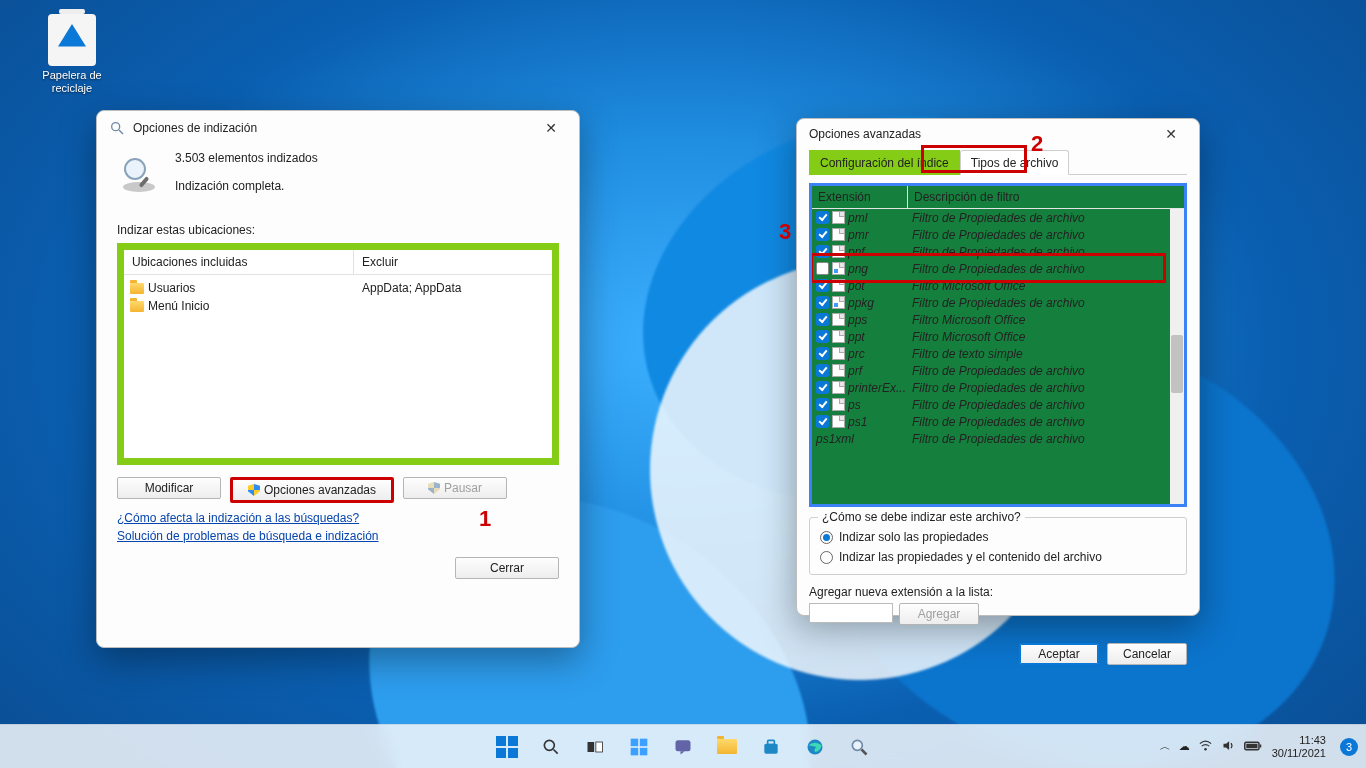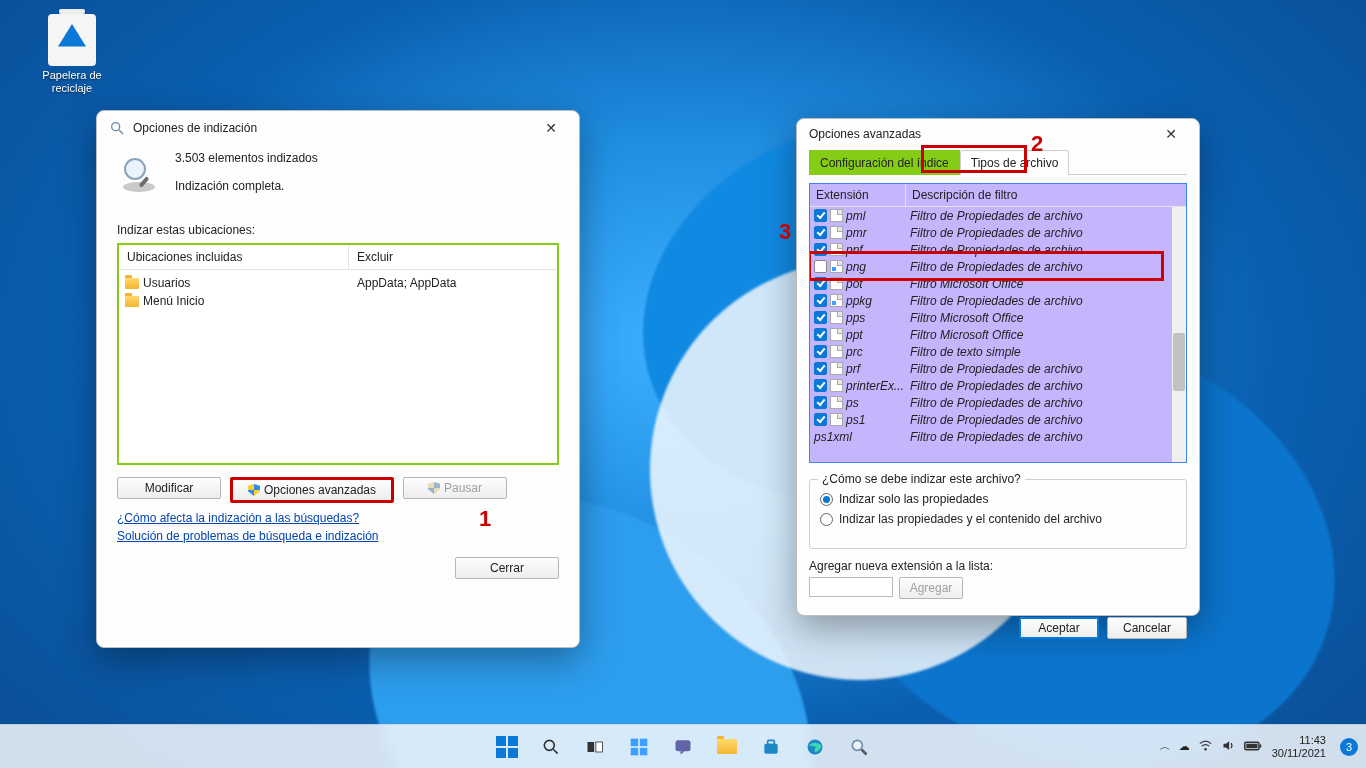--- a/index.html
+++ b/index.html
@@ -27,21 +27,21 @@
 .titlebar .spacer { flex:1; }
 .titlebar .close { width:40px; height:30px; display:flex; align-items:center; justify-content:center; font-size:14px; color:#333; border-radius:4px; cursor:pointer; }
 
 
 .idxwin { left:96px; top:110px; width:484px; height:538px; }
 .idxbody { padding:6px 20px 14px; font-size:12px; color:#222; display:flex; flex-direction:column; flex:1; }
 .idx-status { display:flex; gap:14px; align-items:flex-start; margin-bottom:28px; }
 .idx-status .glass { width:44px; height:44px; position:relative; }
 .idx-status .glass svg { width:44px; height:44px; }
 .idx-lbl { font-size:12px; margin-bottom:6px; }
-.idx-list { border:2px solid #84cc16; background:#fff; height:222px; display:flex; flex-direction:column; }
+.idx-list { border:7px solid #84cc16; background:#fff; height:222px; display:flex; flex-direction:column; }
 .idx-list-head { display:flex; border-bottom:1px solid #e2e2e2; font-size:12px; }
 .idx-list-head > div { padding:5px 8px; border-right:1px solid #e2e2e2; }
 .idx-list-head .c1 { width:230px; }
 .idx-list-head .c2 { flex:1; border-right:none; }
 .idx-list-body { flex:1; padding:4px 0; }
 .idx-row { display:flex; align-items:center; font-size:12px; height:18px; }
 .idx-row .c1 { width:230px; display:flex; align-items:center; gap:4px; padding-left:6px; }
 .idx-row .c2 { flex:1; padding-left:8px; }
 .folder-icon { width:14px; height:11px; background:linear-gradient(#ffd96b,#f3b531); border-radius:1px; position:relative; }
 .folder-icon::before { content:""; position:absolute; top:-3px; left:0; width:7px; height:3px; background:#f3b531; border-radius:1px 1px 0 0; }
@@ -57,40 +57,40 @@
 .close-row { display:flex; justify-content:flex-end; margin-top:14px; }
 .close-row .win-btn { width:104px; }
 
 
 .advwin { left:796px; top:118px; width:404px; height:498px; }
 .advbody { padding:0 12px 10px; font-size:12px; color:#222; display:flex; flex-direction:column; flex:1; }
 .tabs { display:flex; border-bottom:1px solid #cfcfcf; font-size:12px; }
 .tab { padding:5px 10px; background:#84cc16; cursor:pointer; border:1px solid transparent; border-bottom:none; position:relative; top:1px; }
 .tab.active { background:#fff; border-color:#cfcfcf; border-radius:3px 3px 0 0; }
 .tab-highlight-box { position:absolute; border:3px solid #c00; pointer-events:none; }
-.filelist-wrap { border:1px solid #3b82f6; background:#c4b5fd; margin-top:8px; height:280px; display:flex; flex-direction:column; }
+.filelist-wrap { border:3px solid #3b82f6; background:#15803d; margin-top:8px; height:324px; display:flex; flex-direction:column; }
 .filelist-head { display:flex; border-bottom:1px solid #e4e4e4; font-size:12px; }
 .filelist-head > div { padding:4px 6px; border-right:1px solid #e4e4e4; }
 .filelist-head .fc1 { width:96px; }
 .filelist-head .fc2 { flex:1; border-right:none; }
 .filelist-body { flex:1; overflow:hidden; position:relative;font-style:italic; }
 .frow { display:flex; align-items:center; height:17px; font-size:12px; }
 .frow .fc1 { width:96px; display:flex; align-items:center; gap:3px; padding-left:4px; }
 .frow .fc2 { flex:1; padding-left:4px; }
 .chk { width:13px; height:13px; border:1px solid #888; border-radius:2px; background:#fff; display:flex; align-items:center; justify-content:center; cursor:pointer; flex-shrink:0; }
 .chk.on { background:#0a78d6; border-color:#0a78d6; }
 .chk.on::after { content:""; width:6px; height:3px; border:2px solid #fff; border-top:none; border-right:none; transform:rotate(-50deg); margin-top:-2px; }
 .fico { width:13px; height:13px; border:1px solid #aaa; background:#fff; flex-shrink:0; position:relative; }
 .fico::after { content:""; position:absolute; top:0; right:0; width:4px; height:4px; background:#e6e6e6; border-left:1px solid #aaa; border-bottom:1px solid #aaa; }
 .fico.img::before { content:""; position:absolute; bottom:1px; left:1px; width:4px; height:4px; background:#3ba0ff; }
 .scroll-track { position:absolute; right:0; top:0; bottom:0; width:14px; background:#f0f0f0; }
 .scroll-thumb { position:absolute; right:1px; top:126px; width:12px; height:58px; background:#c2c2c2; border-radius:2px; }
 .row-highlight { position:absolute; border:3px solid #c00; pointer-events:none; }
 
-.radio-group { border:1px solid #cfcfcf; border-radius:3px; margin-top:16px; padding:6px 10px 22px; font-size:12px; position:relative; }
+.radio-group { border:1px solid #cfcfcf; border-radius:3px; margin-top:10px; padding:6px 10px 10px; font-size:12px; position:relative; }
 .radio-group .legend { position:absolute; top:-8px; left:8px; background:#fdfdfd; padding:0 4px; font-size:12px; }
 .radio-row { display:flex; align-items:center; gap:6px; margin-top:6px; cursor:pointer; }
 .radio { width:13px; height:13px; border:1px solid #666; border-radius:50%; display:flex; align-items:center; justify-content:center; }
 .radio.on::after { content:""; width:7px; height:7px; background:#0a78d6; border-radius:50%; }
 
 .addext { margin-top:10px; font-size:12px; }
 .addext-row { display:flex; gap:6px; margin-top:4px; }
 .addext-row input { width:84px; height:20px; border:1px solid #bbb; padding:0 4px; font-size:12px; }
 .dlg-buttons { display:flex; justify-content:flex-end; gap:8px; margin-top:18px; }
 .dlg-buttons .win-btn { width:80px; }
@@ -342,21 +342,21 @@
       <div class="radio-row">
         <div class="radio"></div>
         <span>Indizar las propiedades y el contenido del archivo</span>
       </div>
     </div>
 
     <div class="addext">
       <div>Agregar nueva extensión a la lista:</div>
       <div class="addext-row">
         <input type="text" style="">
-        <div class="win-btn disabled" style="width:64px;">Agregar</div>
+        <div class="win-btn disabled" style="width:80px;">Agregar</div>
       </div>
     </div>
 
     <div class="dlg-buttons">
       <div class="win-btn primary">Aceptar</div>
       <div class="win-btn">Cancelar</div>
     </div>
   </div>
 </div>
 

